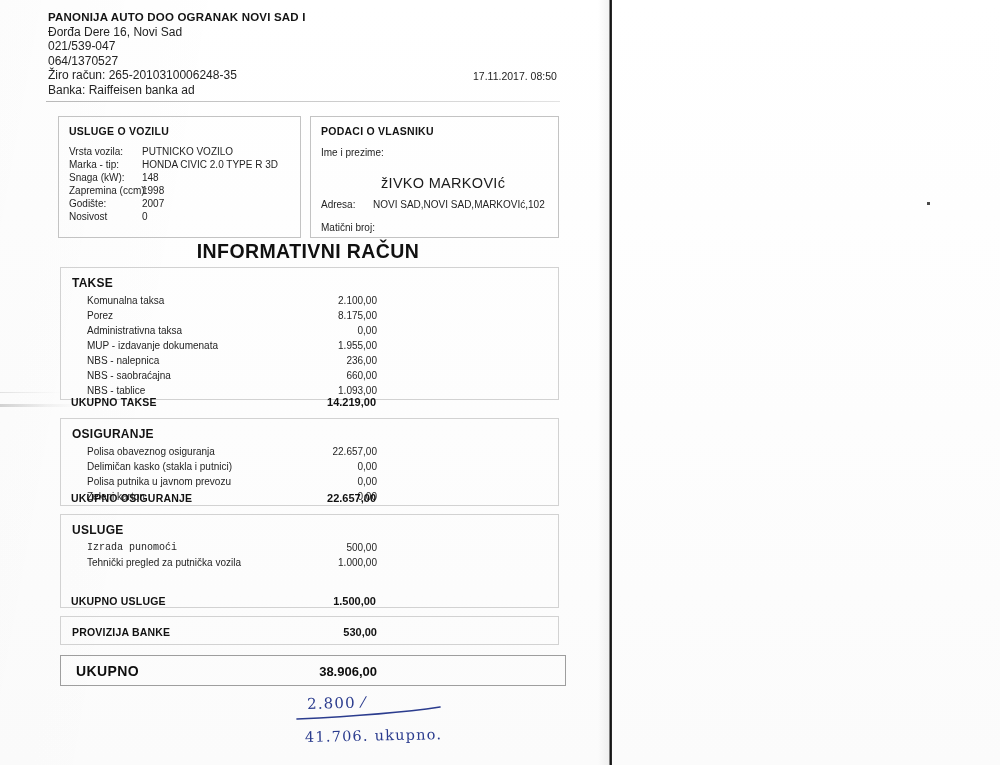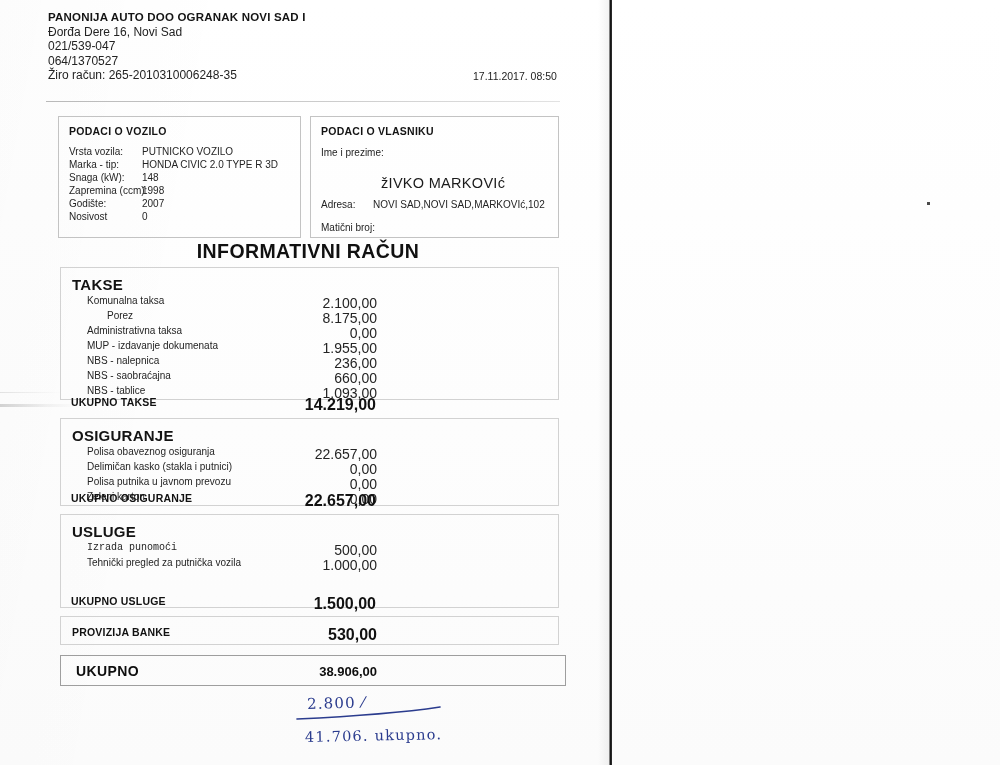--- a/index.html
+++ b/index.html
@@ -150,55 +150,55 @@
     position: absolute;
     left: 60px;
     width: 499px;
     border: 1px solid #d2d2d2;
     box-sizing: border-box;
     background: transparent;
   }
   .section-heading {
     position: absolute;
     left: 11px;
-    font-size: 15px;
+    font-size: 12px;
     font-weight: bold;
     letter-spacing: 0.25px;
     color: #131313;
   }
   .line-item-label {
     position: absolute;
     left: 26px;
     font-size: 10px;
     color: #242424;
     white-space: nowrap;
   }
   .line-item-amount {
     position: absolute;
     left: 180px;
     width: 136px;
     text-align: right;
-    font-size: 14px;
+    font-size: 10px;
     color: #242424;
     white-space: nowrap;
   }
   .section-total-label {
     position: absolute;
     left: 11px;
     font-size: 10.5px;
     font-weight: bold;
     letter-spacing: 0.2px;
     color: #111111;
   }
   .section-total-amount {
     position: absolute;
     left: 180px;
     width: 136px;
     text-align: right;
-    font-size: 16px;
+    font-size: 11px;
     font-weight: bold;
     color: #111111;
     white-space: nowrap;
   }
 
   
   #provision-box {
     top: 616px;
     height: 29px;
   }
@@ -266,26 +266,27 @@
   <div id="paper-crease"></div>
   <div id="paper-crease2"></div>
   <div id="scan-speck"></div>
 
   <div id="doc-header">
     <div id="company-name">PANONIJA AUTO DOO OGRANAK NOVI SAD I</div>
     <div class="header-line">Đorđa Dere 16, Novi Sad</div>
     <div class="header-line">021/539-047</div>
     <div class="header-line">064/1370527</div>
     <div class="header-line">Žiro račun: 265-2010310006248-35</div>
+    <div class="header-line">Banka: Raiffeisen banka ad</div>
   </div>
   <div id="header-datetime">17.11.2017.  08:50</div>
   <div id="header-rule"></div>
 
   <div class="info-box" id="vehicle-box">
-    <div class="box-title">PODACI O VOZILO</div>
+    <div class="box-title">USLUGE O VOZILU</div>
 
     <div class="field-row" style="left:10px; top:29px;">
       <span class="field-label" style="left:0;">Vrsta vozila:</span>
       <span class="field-value" style="left:73px;">PUTNICKO VOZILO</span>
     </div>
     <div class="field-row" style="left:10px; top:42px;">
       <span class="field-label" style="left:0;">Marka - tip:</span>
       <span class="field-value" style="left:73px;">HONDA  CIVIC 2.0 TYPE R 3D</span>
     </div>
     <div class="field-row" style="left:10px; top:55px;">
@@ -320,21 +321,21 @@
   </div>
 
   <div id="invoice-title">INFORMATIVNI RAČUN</div>
 
   <div class="section-box" id="takse-box" style="top:267px; height:133px;">
     <div class="section-heading" style="top:8px;">TAKSE</div>
 
     <div class="line-item-label" style="top:27px;">Komunalna taksa</div>
     <div class="line-item-amount" style="top:27px;">2.100,00</div>
 
-    <div class="line-item-label" style="top:42px;margin-left:20px;">Porez</div>
+    <div class="line-item-label" style="top:42px;">Porez</div>
     <div class="line-item-amount" style="top:42px;">8.175,00</div>
 
     <div class="line-item-label" style="top:57px;">Administrativna taksa</div>
     <div class="line-item-amount" style="top:57px;">0,00</div>
 
     <div class="line-item-label" style="top:72px;">MUP - izdavanje dokumenata</div>
     <div class="line-item-amount" style="top:72px;">1.955,00</div>
 
     <div class="line-item-label" style="top:87px;">NBS - nalepnica</div>
     <div class="line-item-amount" style="top:87px;">236,00</div>

